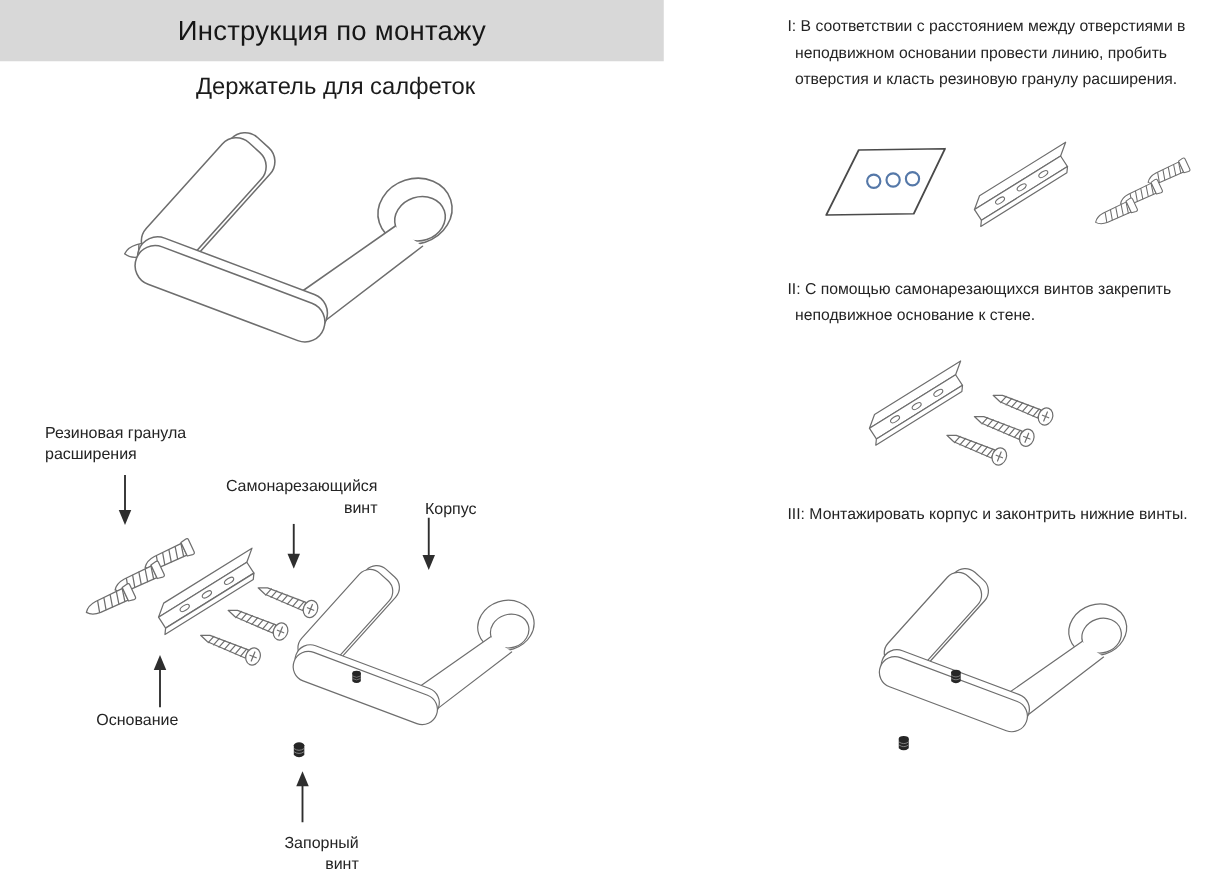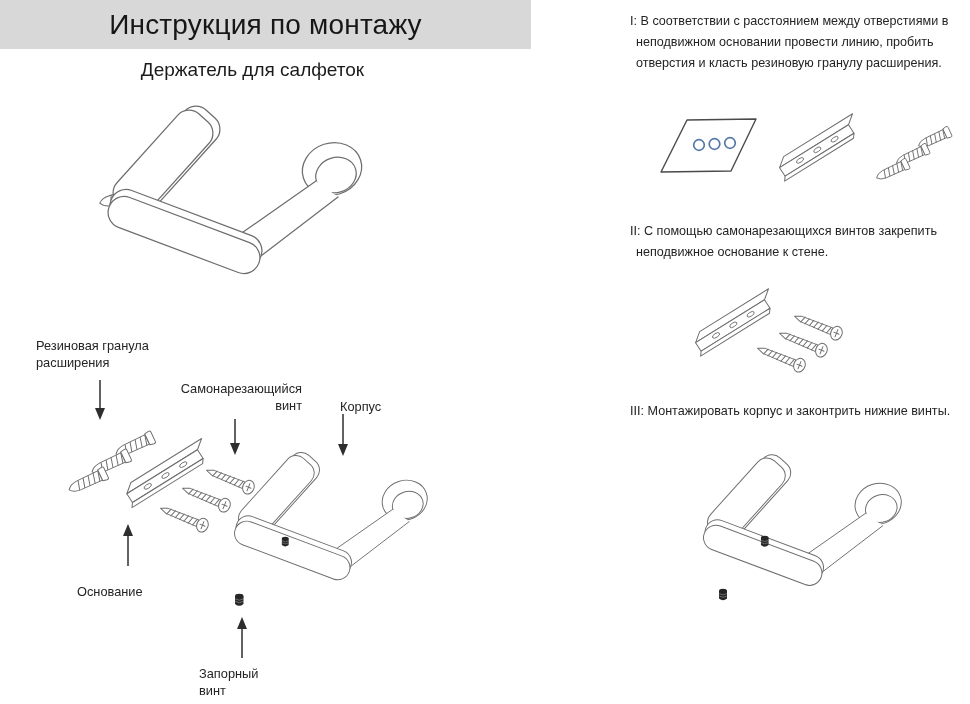--- a/index.html
+++ b/index.html
@@ -1,22 +1,22 @@
 <!DOCTYPE html>
 <html><head>
 <meta charset="utf-8">
 <style>
   html,body{margin:0;padding:0;}
   body{width:970px;height:704px;position:relative;background:#ffffff;
        font-family:"Liberation Sans",sans-serif;color:#1f1f1f;overflow:hidden;}
   .abs{position:absolute;}
   #header-bar{left:0;top:0;width:531px;height:49px;background:#d8d8d8;
               display:flex;align-items:center;justify-content:center;}
-  #header-bar .t{font-size:28px;color:#161616;letter-spacing:.2px;}
-  #subtitle{left:0;top:59px;width:505px;text-align:center;font-size:19px;color:#1b1b1b;}
+  #header-bar .t{font-size:22px;color:#161616;letter-spacing:.2px;}
+  #subtitle{left:0;top:59px;width:505px;text-align:center;font-size:19px;color:#1b1b1b;padding-left:16px;}
   .step-text{width:338px;font-size:12.6px;line-height:21px;color:#242424;
              padding-left:6px;text-indent:-6px;}
   .plabel{font-size:12.8px;line-height:17px;color:#242424;}
   
   .ln{fill:none;stroke:#6e6e6e;stroke-width:1.25;stroke-linecap:round;stroke-linejoin:round;}
   .wh{fill:#ffffff;stroke:#6e6e6e;stroke-width:1.25;stroke-linejoin:round;}
   .whn{fill:#ffffff;stroke:none;}
   .hole{fill:none;stroke:#6e6e6e;stroke-width:1.1;}
   .card{fill:#ffffff;stroke:#4a4a4a;stroke-width:1.4;stroke-linejoin:round;}
   .blue{fill:none;stroke:#5578a8;stroke-width:1.7;}
@@ -158,27 +158,27 @@
 <div class="abs plabel" style="left:340px;top:398px;width:60px">Корпус</div>
 <svg class="abs arrow" style="left:336px;top:414px" width="14" height="42">
   <line x1="7" y1="0" x2="7" y2="31"></line>
     <polygon points="2,30 12,30 7,42"></polygon>
 </svg>
 
 <svg class="abs arrow" style="left:121px;top:522px" width="14" height="44">
   <line x1="7" y1="44" x2="7" y2="13"></line>
     <polygon points="2,14 12,14 7,2"></polygon>
 </svg>
-<div class="abs plabel" style="left:77px;top:583px;width:110px">Основание</div>
+<div class="abs plabel" style="left:77px;top:567px;width:110px">Основание</div>
 
 <svg class="abs arrow" style="left:235px;top:616px" width="14" height="42">
   <line x1="7" y1="42" x2="7" y2="12"></line>
     <polygon points="2,13 12,13 7,1"></polygon>
 </svg>
-<div class="abs plabel" style="left:199px;top:665px;width:88px;text-align:left">Запорный винт</div>
+<div class="abs plabel" style="left:199px;top:665px;width:88px;text-align:right">Запорный винт</div>
 
 <div class="abs step-text" style="left:630px;top:11px">I: В соответствии с расстоянием между отверстиями в неподвижном основании провести линию, пробить отверстия и класть резиновую гранулу расширения.</div>
 
 <svg class="abs" style="left:645px;top:105px" width="320" height="95">
   <g>
     <polygon class="card" points="42,15 111,14 86,66 16,67"></polygon>
     <circle class="blue" cx="54" cy="40" r="5.3"></circle>
     <circle class="blue" cx="69.5" cy="39" r="5.3"></circle>
     <circle class="blue" cx="85" cy="38" r="5.3"></circle>
   </g>

